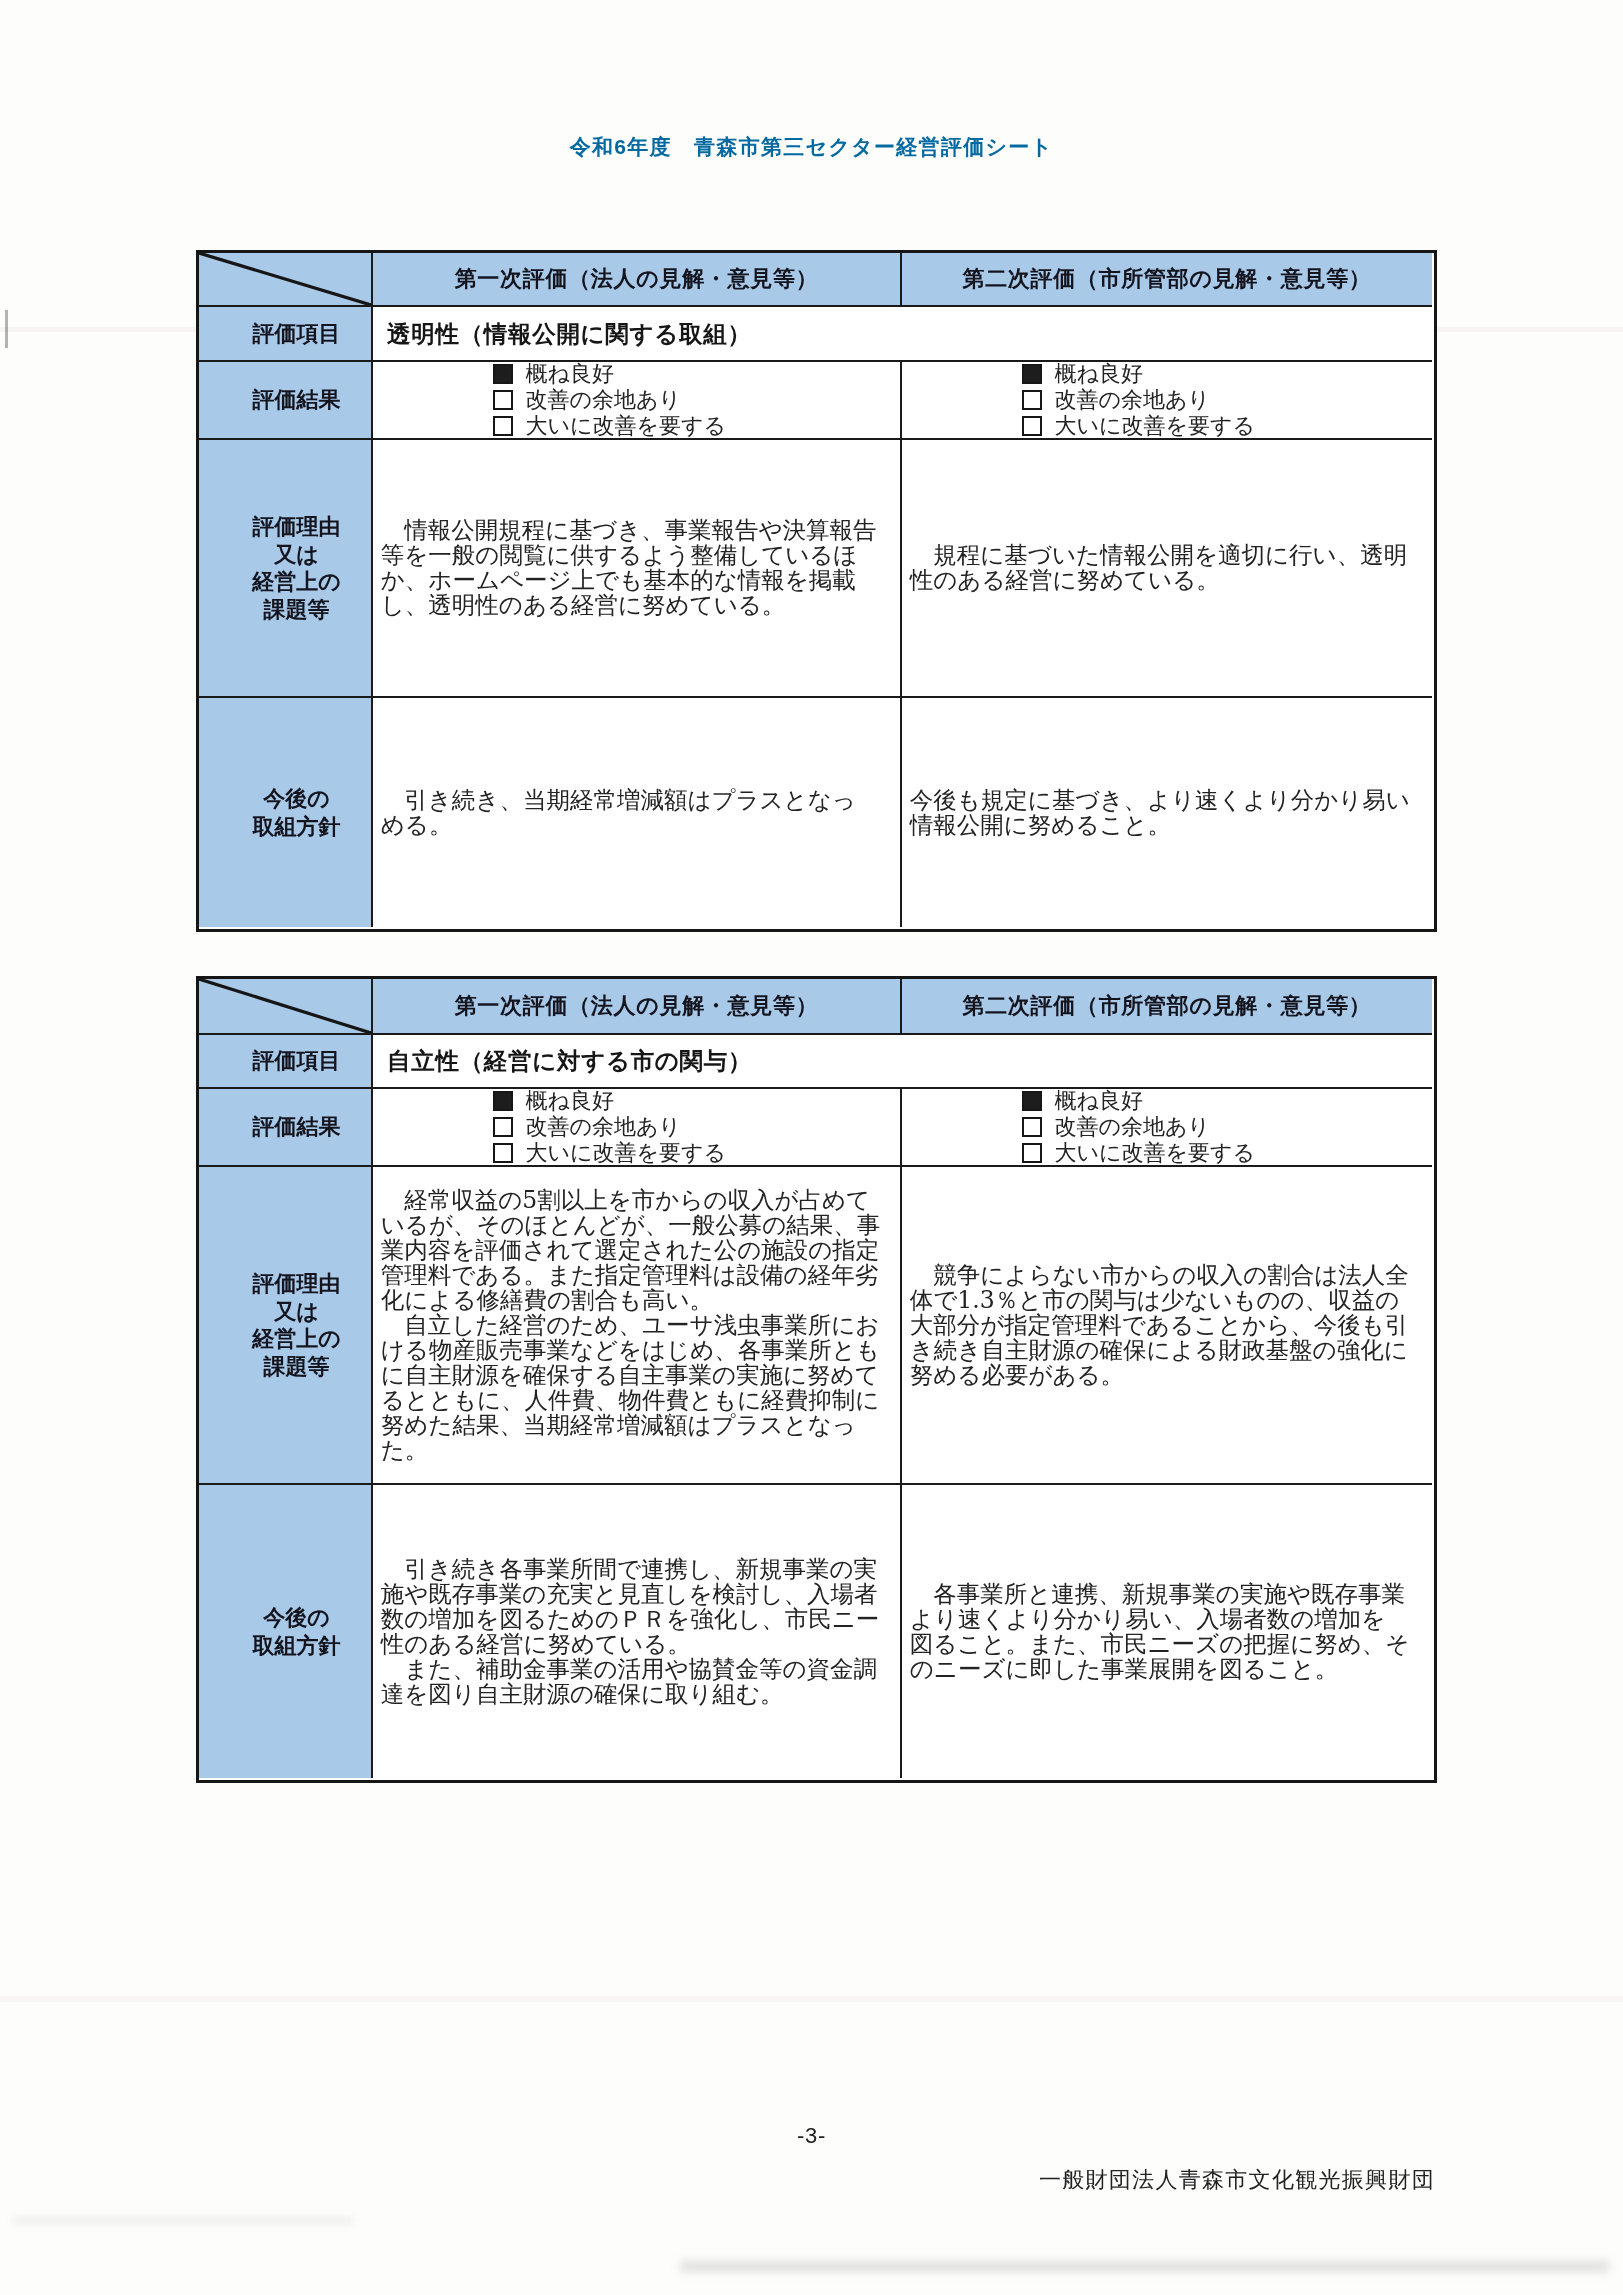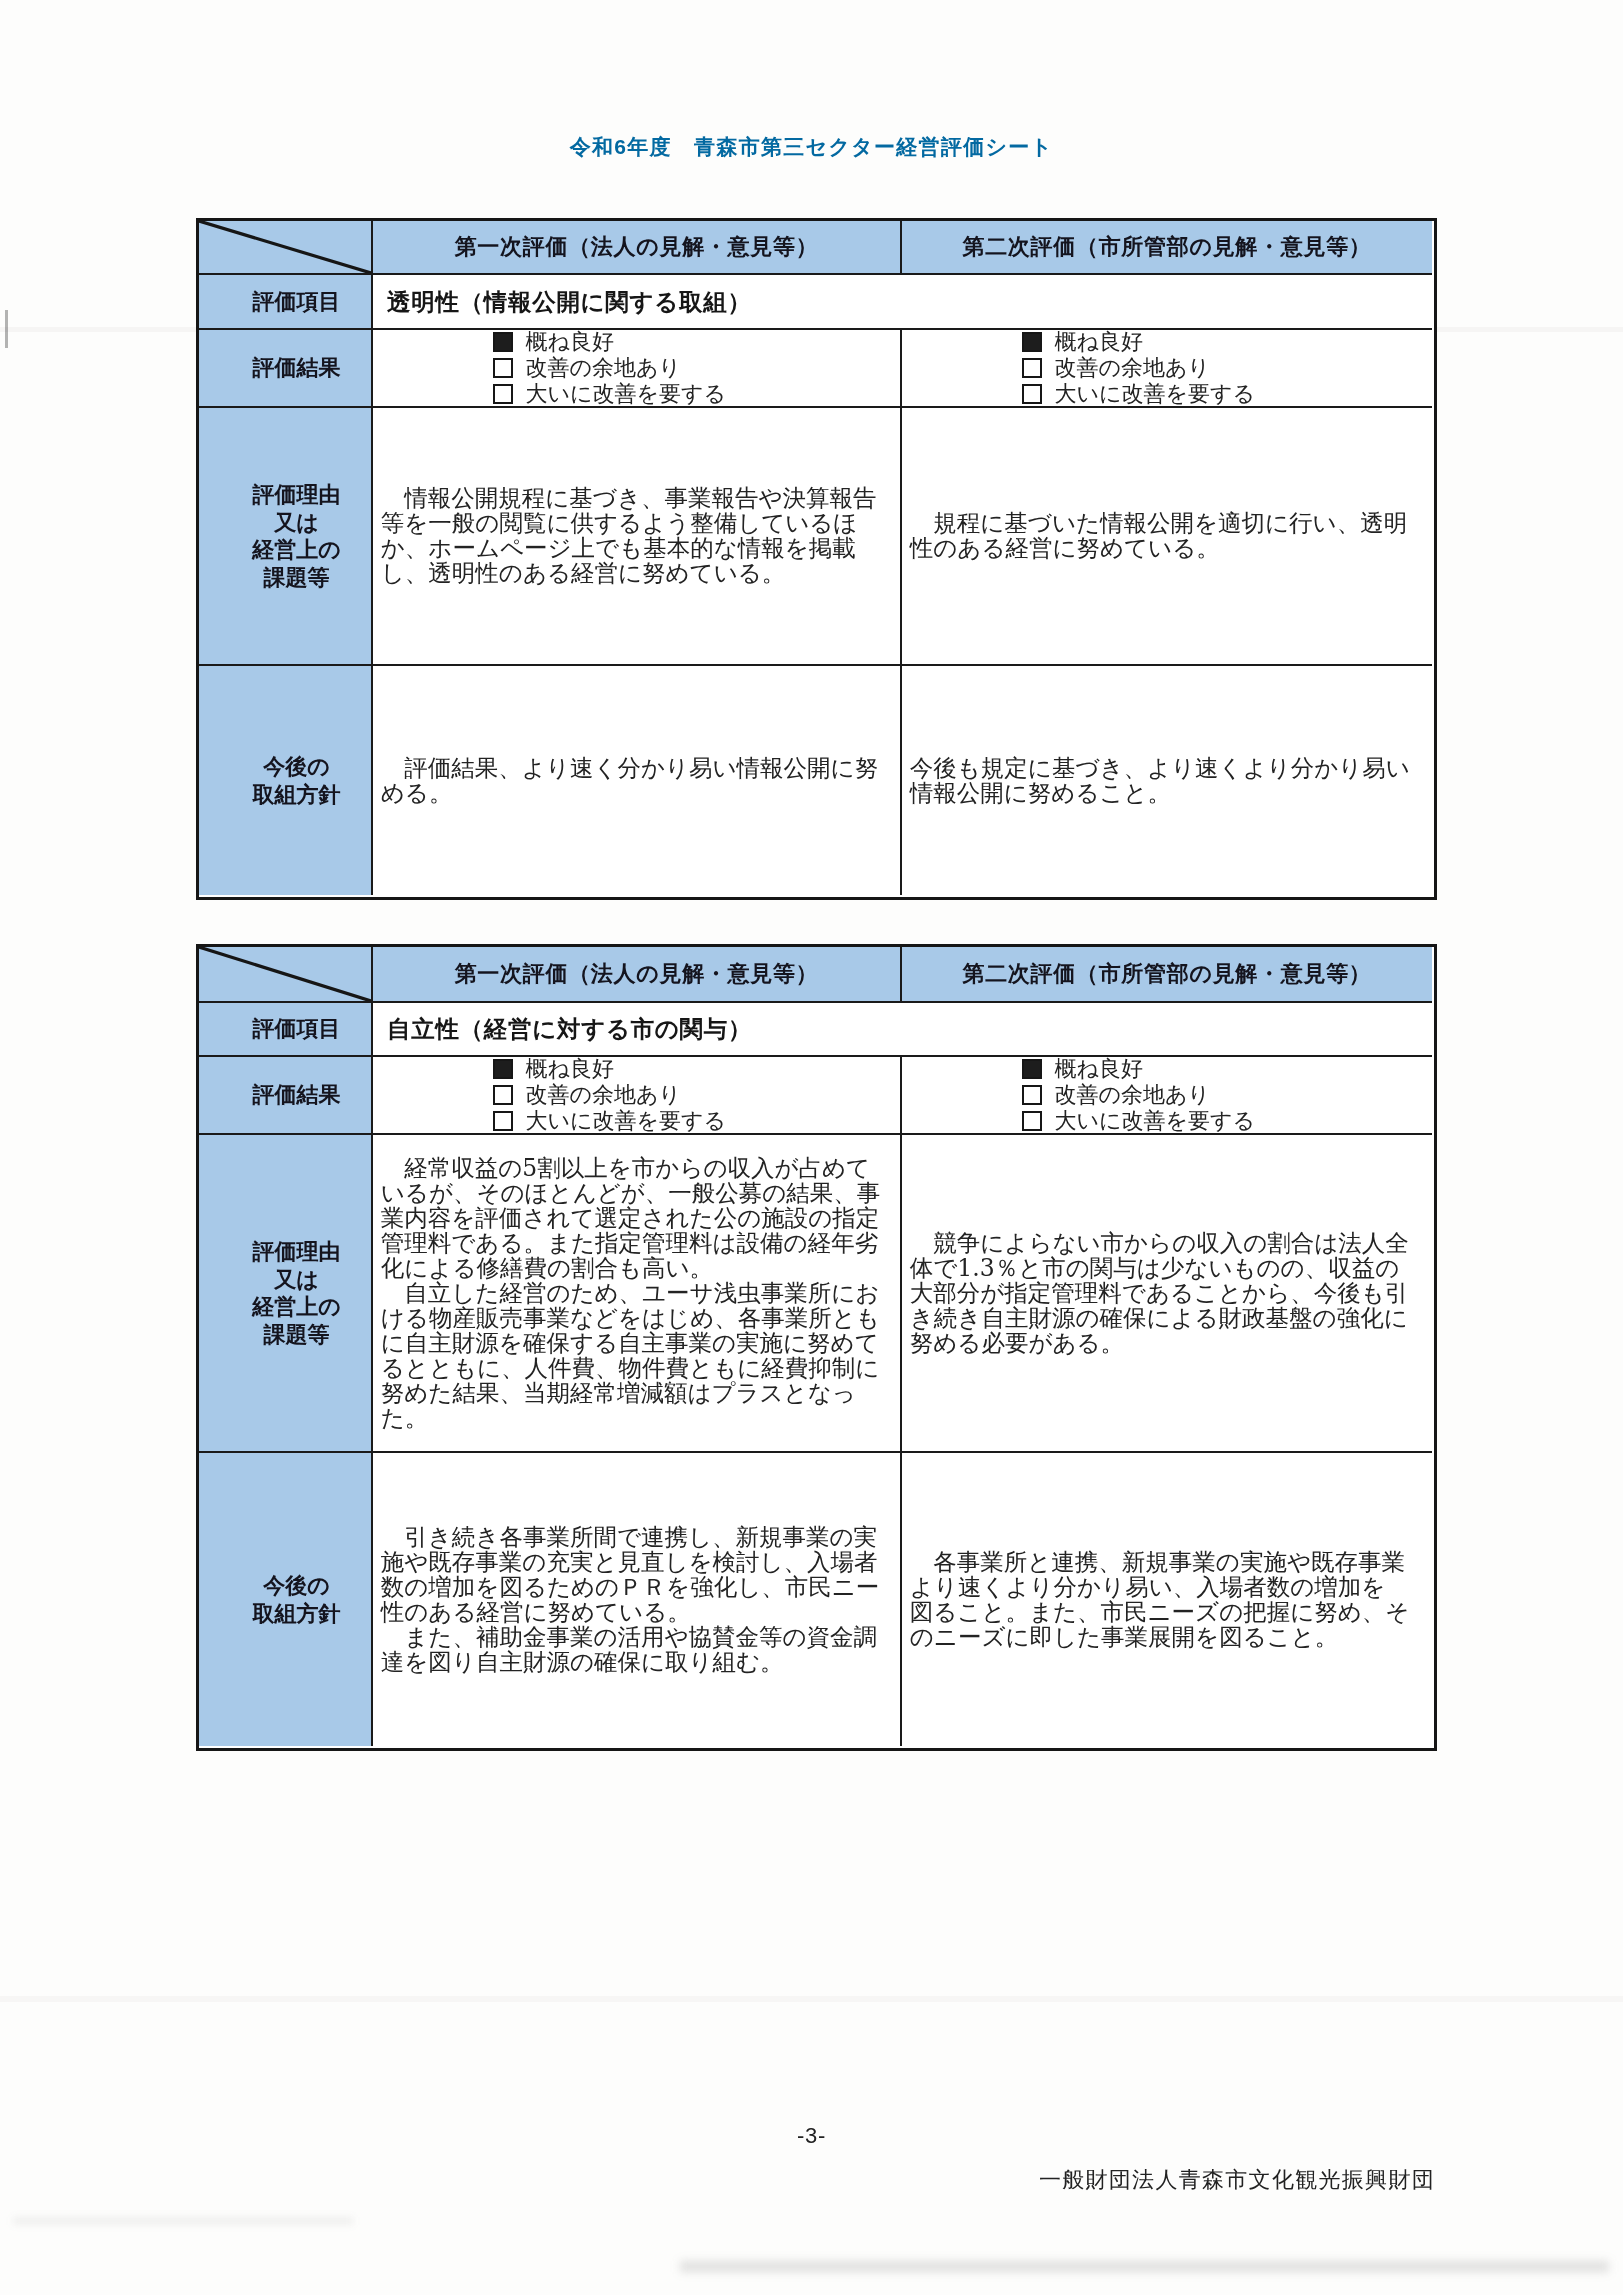--- a/index.html
+++ b/index.html
@@ -31,20 +31,21 @@
     color:#0369a1;
   }
 
   .eval-table {
     position:absolute; left:196px;
     width:1241px;
     border:3.9px solid #161616;
     background:#fff;
     display:grid;
     grid-template-columns:172px 529px 532px;
+    margin-top:32px;
   }
   .t1 { top:218px; height:682px; grid-template-rows:52px 55px 78px 258px 231px; }
   .t2 { top:944px; height:807px; grid-template-rows:54px 54px 78px 318px 295px; }
 
   .cell { position:relative; min-width:0; min-height:0; }
   .bt { border-top:2px solid #1a1a1a;padding-left:23px; }
   .bl { border-left:2px solid #1a1a1a; }
   .blue { background:#a8c9e8; }
   .span2 { grid-column:2 / 4; }
 
@@ -169,21 +170,21 @@
 課題等</div>
     <div class="cell text bt bl">　情報公開規程に基づき、事業報告や決算報告
 等を一般の閲覧に供するよう整備しているほ
 か、ホームページ上でも基本的な情報を掲載
 し、透明性のある経営に努めている。</div>
     <div class="cell text bt bl">　規程に基づいた情報公開を適切に行い、透明
 性のある経営に努めている。</div>
 
     <div class="cell blue label bt">今後の
 取組方針</div>
-    <div class="cell text bt bl">　評価結果、より速く分かり易い情報公開に努
+    <div class="cell text bt bl">　引き続き、当期経常増減額はプラスとなっ
 める。</div>
     <div class="cell text bt bl">今後も規定に基づき、より速くより分かり易い
 情報公開に努めること。</div>
   </div>
 
   <div class="eval-table t2">
 
     <div class="cell blue corner">
       <svg viewBox="0 0 100 100" preserveAspectRatio="none">
         <line x1="0" y1="0" x2="100" y2="100" stroke="#161616" stroke-width="3.2" vector-effect="non-scaling-stroke"></line>

